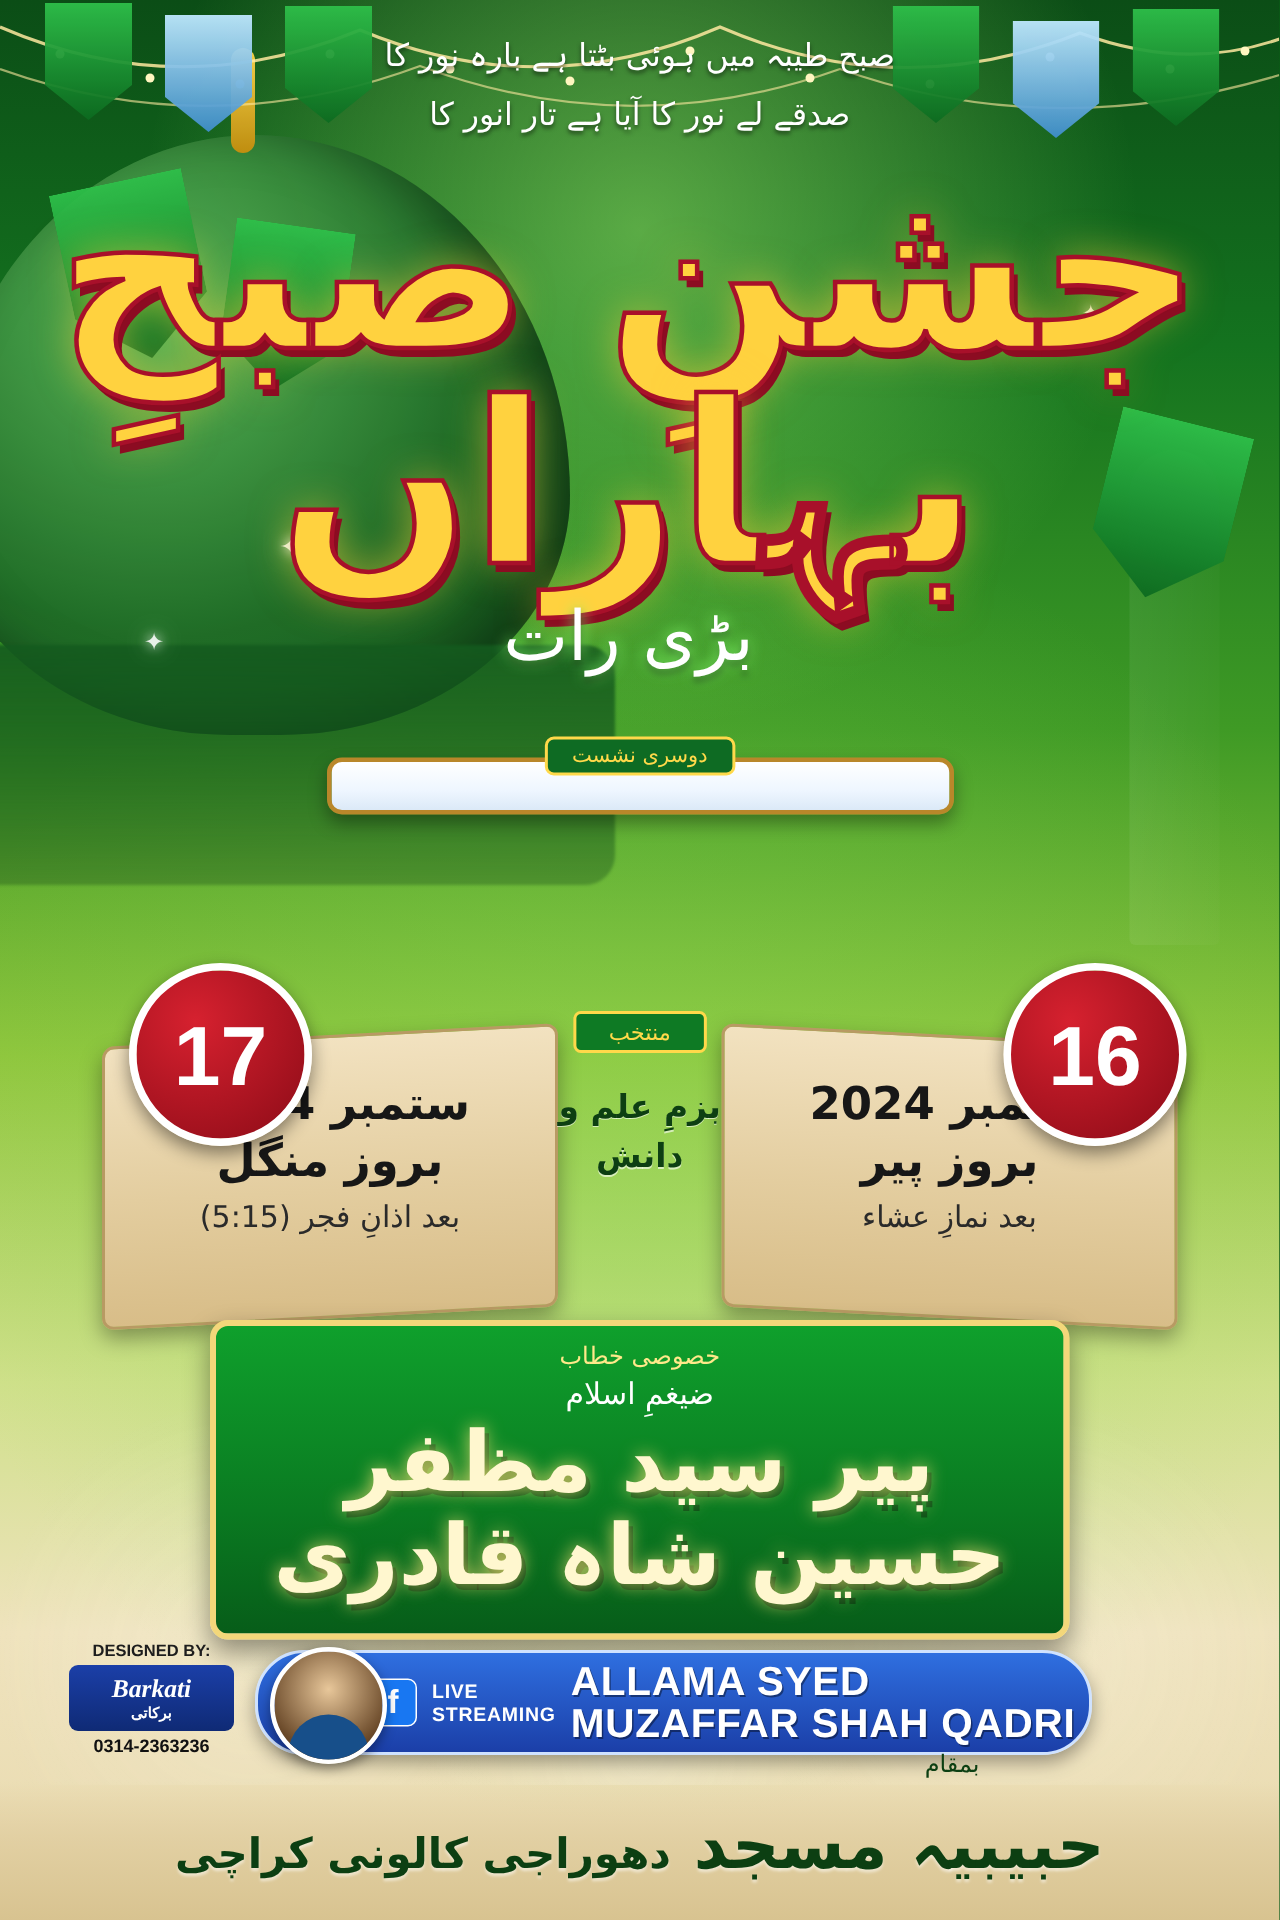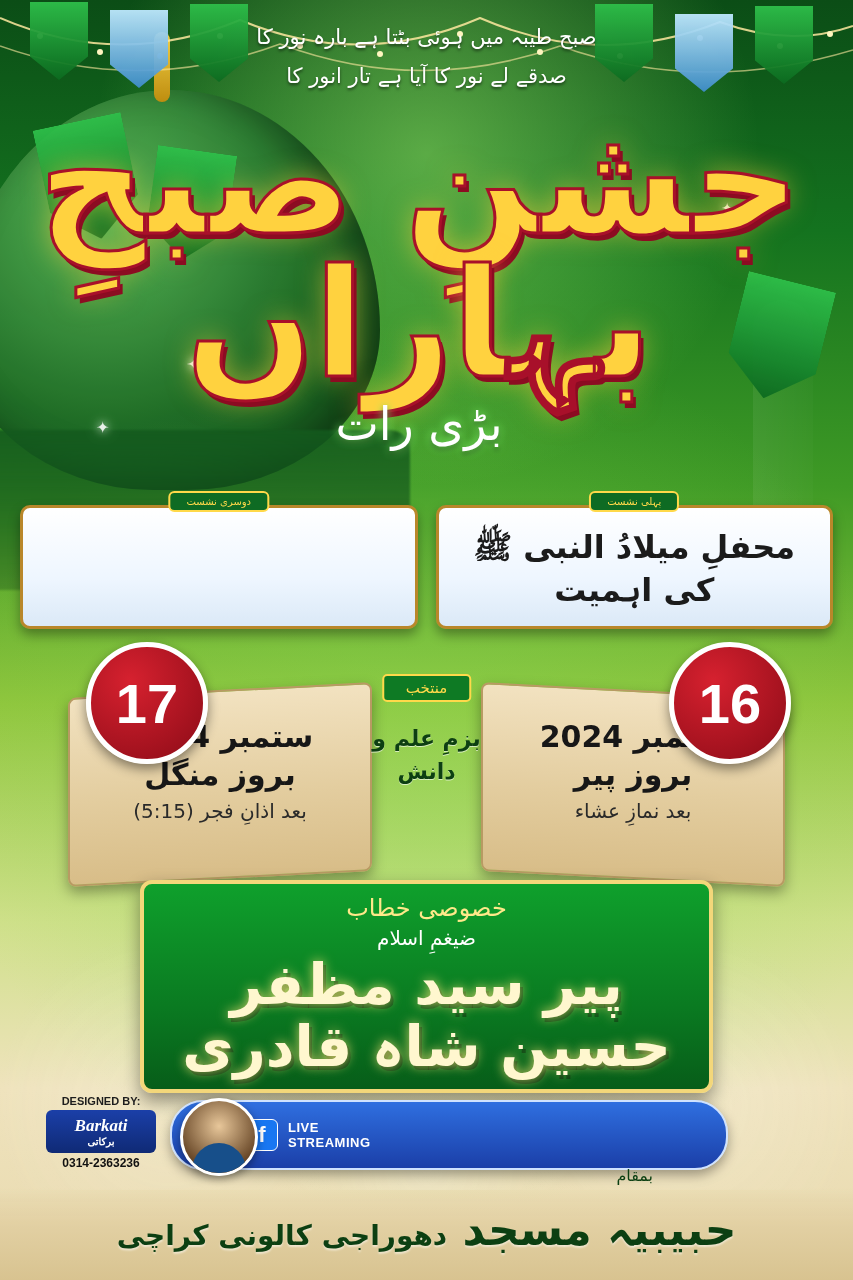--- a/index.html
+++ b/index.html
@@ -99,21 +99,21 @@
   }
   .session{
     position:relative;width:384px;
     background:linear-gradient(180deg,#ffffff,#eef6ff 60%,#dbe9f7);
     border:3px solid #b9872a;border-radius:10px;
     padding:18px 14px 14px;text-align:center;direction:rtl;
     box-shadow:0 6px 12px rgba(0,0,0,.35);
   }
   .session .ribbon{
     position:absolute;top:-17px;right:50%;transform:translateX(50%);
-    background:#0e6b23;color:#ffd94a;font-size:10px;padding:3px 16px;
+    background:#0e6b23;color:#ffd94a;font-size:14px;padding:3px 16px;
     border-radius:6px;border:2px solid #ffd94a;white-space:nowrap;
     font-family:"DejaVu Sans","Liberation Sans",sans-serif;
   }
   .session .stitle{
     font-size:32px;color:#1b1b1b;font-weight:bold;line-height:1.35;
     font-family:"DejaVu Sans","Liberation Sans",sans-serif;
   }
 
   
   .scrolls{
@@ -164,21 +164,21 @@
 
   
   .speaker{
     position:absolute;top:880px;left:140px;right:140px;height:195px;
     background:linear-gradient(180deg,#0fa02c,#0a7a21 60%,#075d19);
     border:4px solid #f3d77a;border-radius:12px;
     box-shadow:0 8px 18px rgba(0,0,0,.4);
     text-align:center;direction:rtl;padding-top:10px;
   }
   .speaker .khitab{
-    font-size:24px;color:#ffe98a;
+    font-size:16px;color:#ffe98a;
     font-family:"DejaVu Sans","Liberation Sans",sans-serif;
   }
   .speaker .zeegham{
     font-size:20px;color:#ffffff;margin-top:4px;
     font-family:"DejaVu Sans","Liberation Sans",sans-serif;
   }
   .speaker .name{
     margin-top:4px;font-size:56px;font-weight:bold;color:#fff7cf;
     text-shadow:0 0 12px rgba(255,230,120,.8),3px 4px 0 rgba(0,0,0,.35);
     font-family:"DejaVu Sans","Liberation Sans",sans-serif;
@@ -295,24 +295,20 @@
     <div>صدقے لے نور کا آیا ہے تار انور کا</div>
   </div>
 
   <div class="title-wrap">
     <div class="title-main">جشنِ صبحِ بہاراں</div>
     <div class="title-sub">بڑی رات</div>
   </div>
 
   <div class="sessions">
     <div class="session">
-      <div class="ribbon">پہلی نشست</div>
-      <div class="stitle">محفلِ میلادُ النبی ﷺ کی اہمیت</div>
-    </div>
-    <div class="session">
       <div class="ribbon">دوسری نشست</div>
     </div>
   </div>
 
   <div class="scrolls">
     <div class="scroll right">
       <div class="scroll-in">
         <div class="scroll-date">ستمبر 2024</div>
         <div class="scroll-date">بروز پیر</div>
         <div class="scroll-time">بعد نمازِ عشاء</div>
@@ -350,20 +346,24 @@
     </div>
     <div class="phone">0314-2363236</div>
   </div>
 
   <div class="livebar">
     <div class="fb">f</div>
     <div>
       <div class="livetxt">LIVE</div>
       <div class="livetxt">STREAMING</div>
     </div>
+    <div>
+      <div class="livename">ALLAMA SYED</div>
+      <div class="livename">MUZAFFAR SHAH QADRI</div>
+    </div>
   </div>
   <div class="speaker-photo"></div>
 
   <div class="bottombar">
     <div class="waqf">بمقام</div>
     <div class="masjid">
       <span>حبیبیہ مسجد</span>
       <span class="loc">دھوراجی کالونی کراچی</span>
     </div>
   </div>

